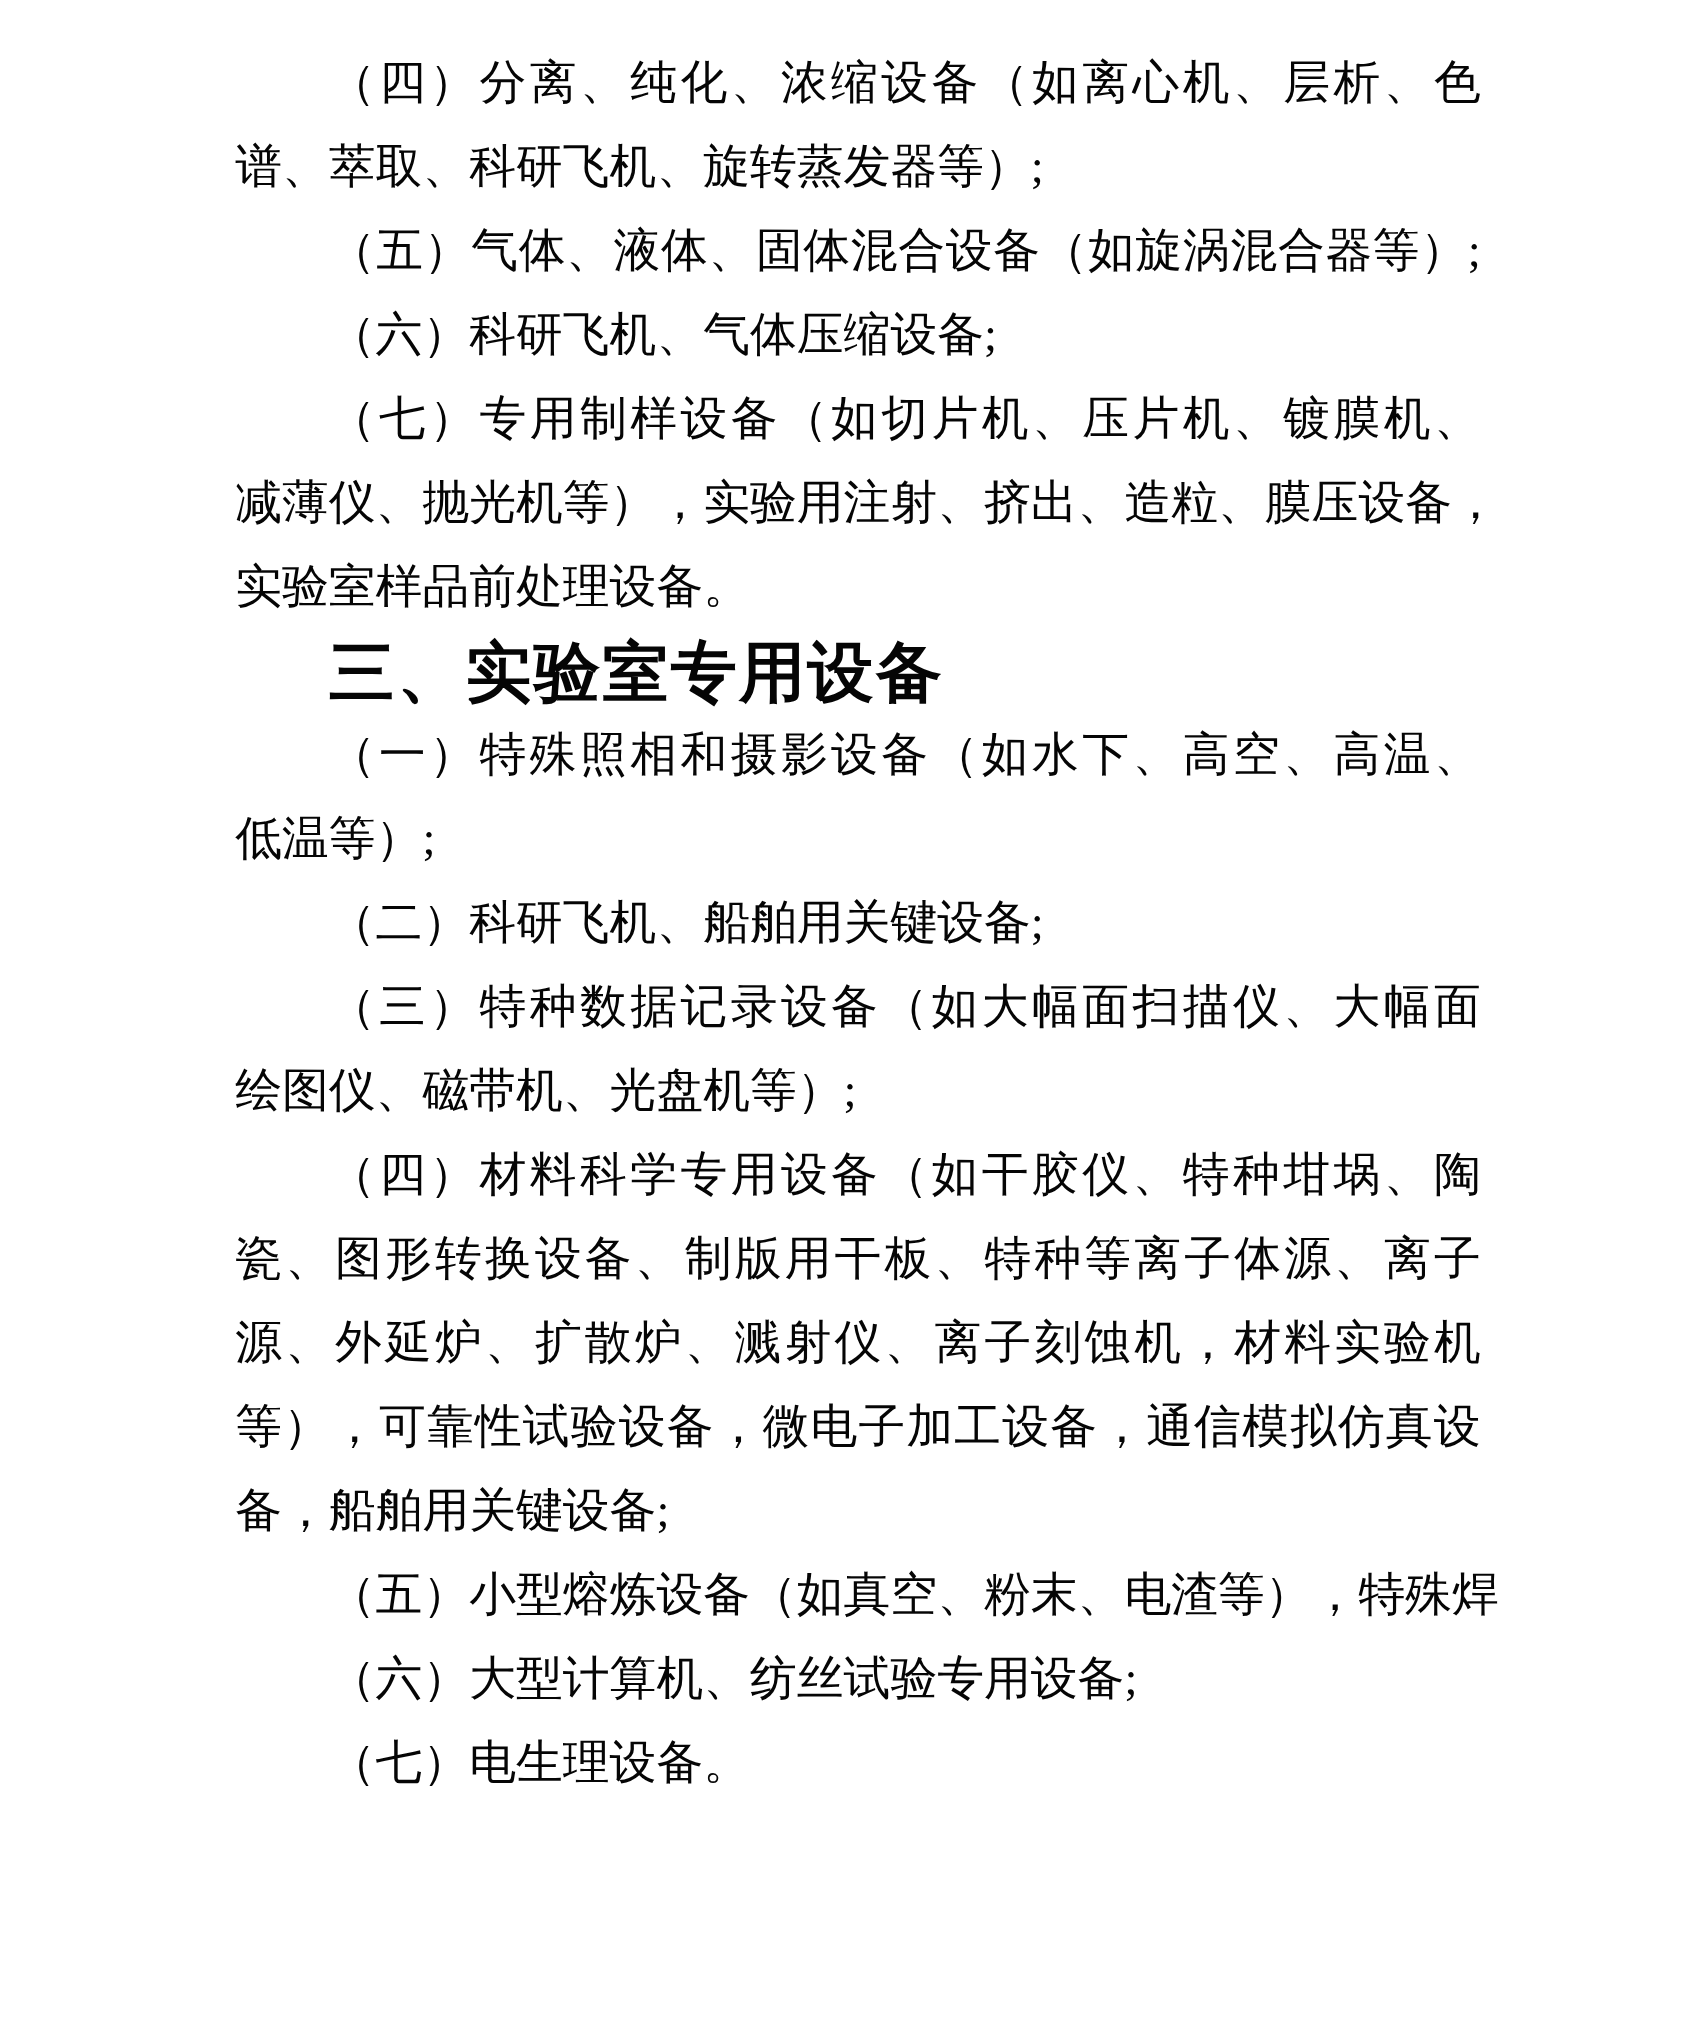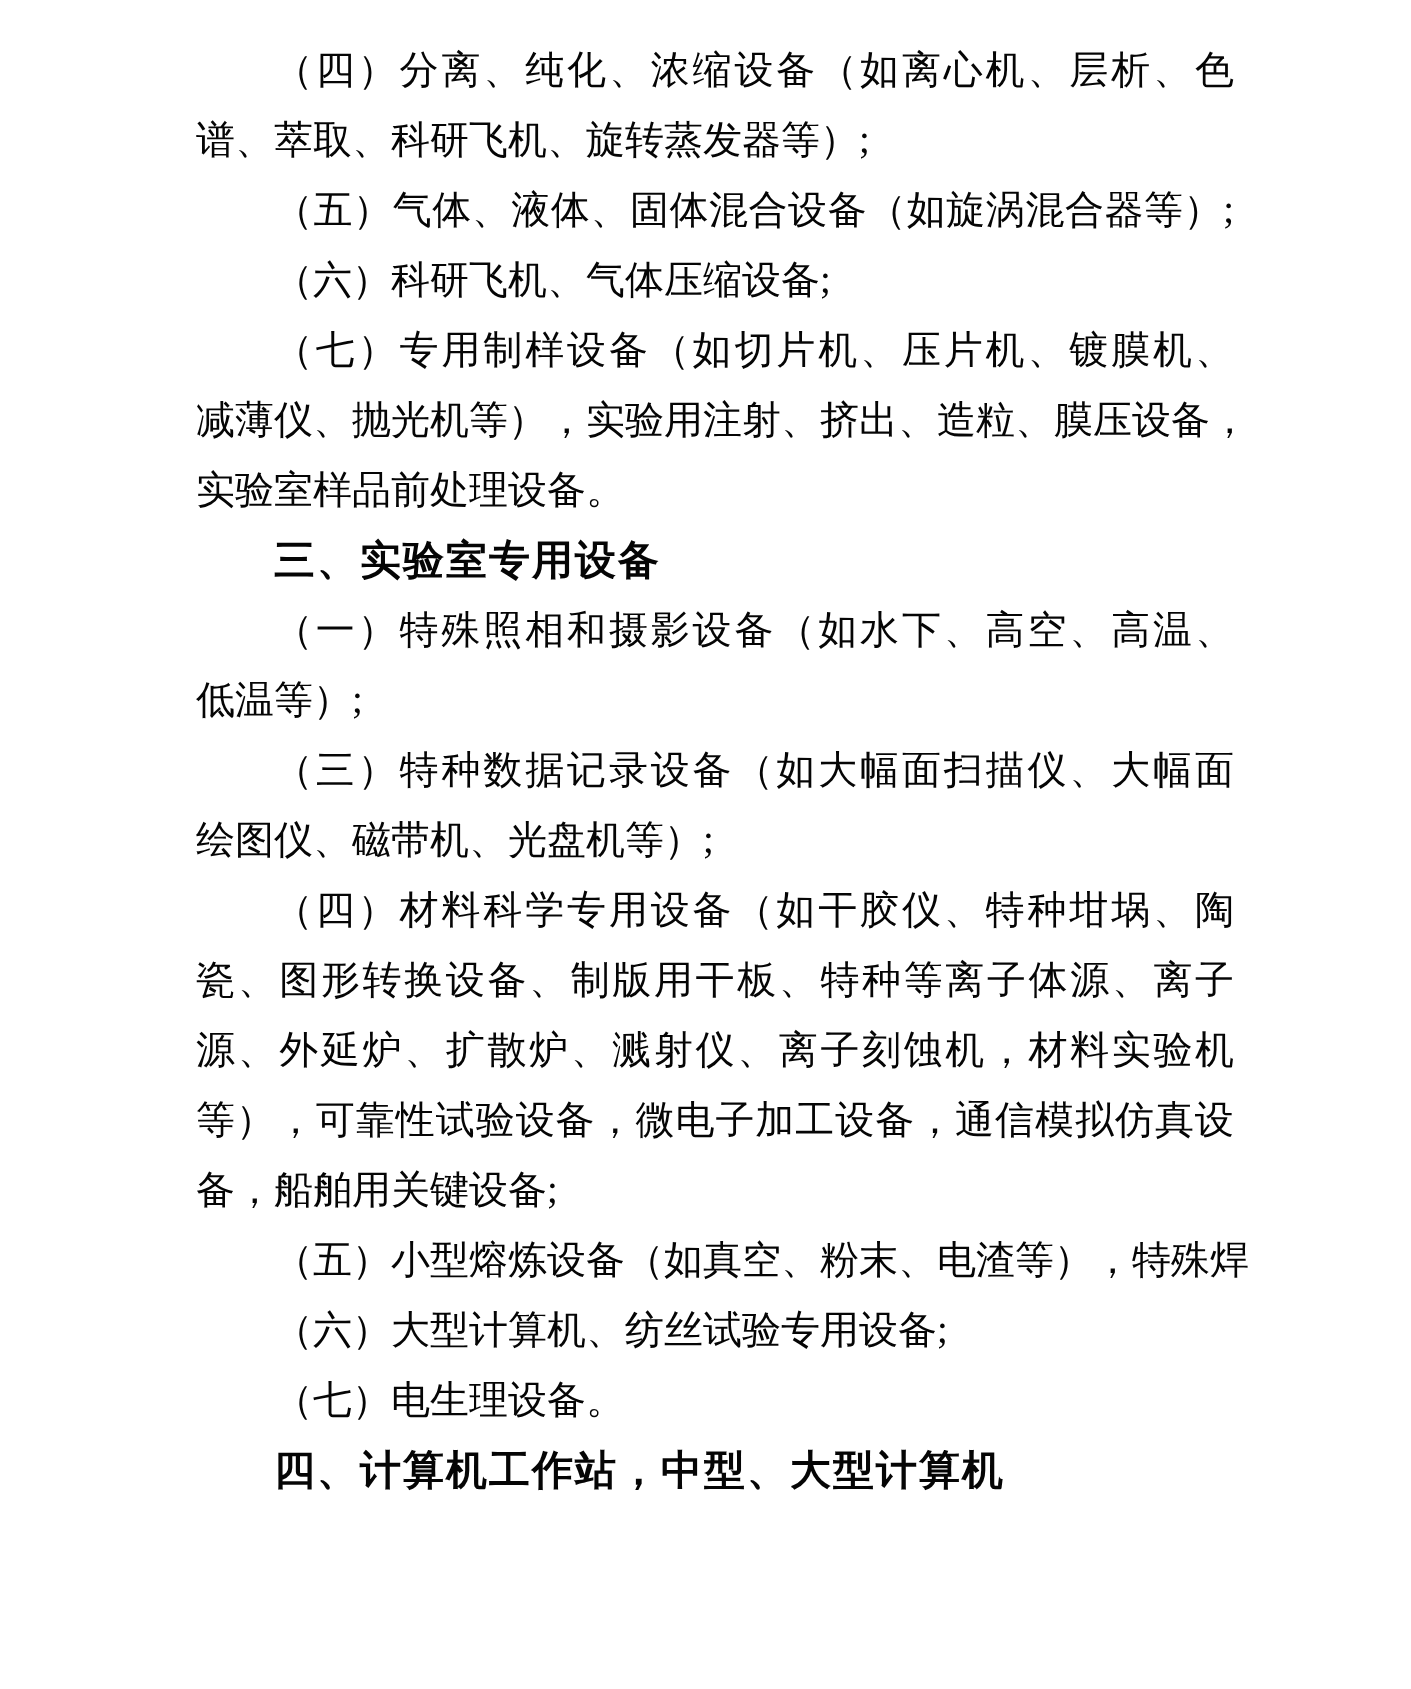--- a/index.html
+++ b/index.html
@@ -41,21 +41,21 @@
     justify-content: space-between;
     align-items: baseline;
   }
   .line.justify span {
     display: inline-block;
   }
   
   .line.heading {
     font-family: "Liberation Sans", "DejaVu Sans", sans-serif;
     font-weight: 700;
-    font-size: 41px;
+    font-size: 55px;
     letter-spacing: 2px;
   }
 </style>
 </head>
 <body>
 
 <div class="page">
   <div class="text-block">
       <div class="line indent justify">
         <span>（</span>
@@ -186,20 +186,21 @@
         <span>下</span>
         <span>、</span>
         <span>高</span>
         <span>空</span>
         <span>、</span>
         <span>高</span>
         <span>温</span>
         <span>、</span>
       </div>
       <div class="line">低温等）;</div>
+      <div class="line indent">（二）科研飞机、船舶用关键设备;</div>
       <div class="line indent justify">
         <span>（</span>
         <span>三</span>
         <span>）</span>
         <span>特</span>
         <span>种</span>
         <span>数</span>
         <span>据</span>
         <span>记</span>
         <span>录</span>
@@ -349,15 +350,14 @@
         <span>渣</span>
         <span>等</span>
         <span>）</span>
         <span>，</span>
         <span>特</span>
         <span>殊</span>
         <span>焊</span>
       </div>
       <div class="line indent">（六）大型计算机、纺丝试验专用设备;</div>
       <div class="line indent">（七）电生理设备。</div>
-      <div class="line indent heading">四、计算机工作站，中型、大型计算机</div>
     </div>
 </div>
 
 </body></html>

